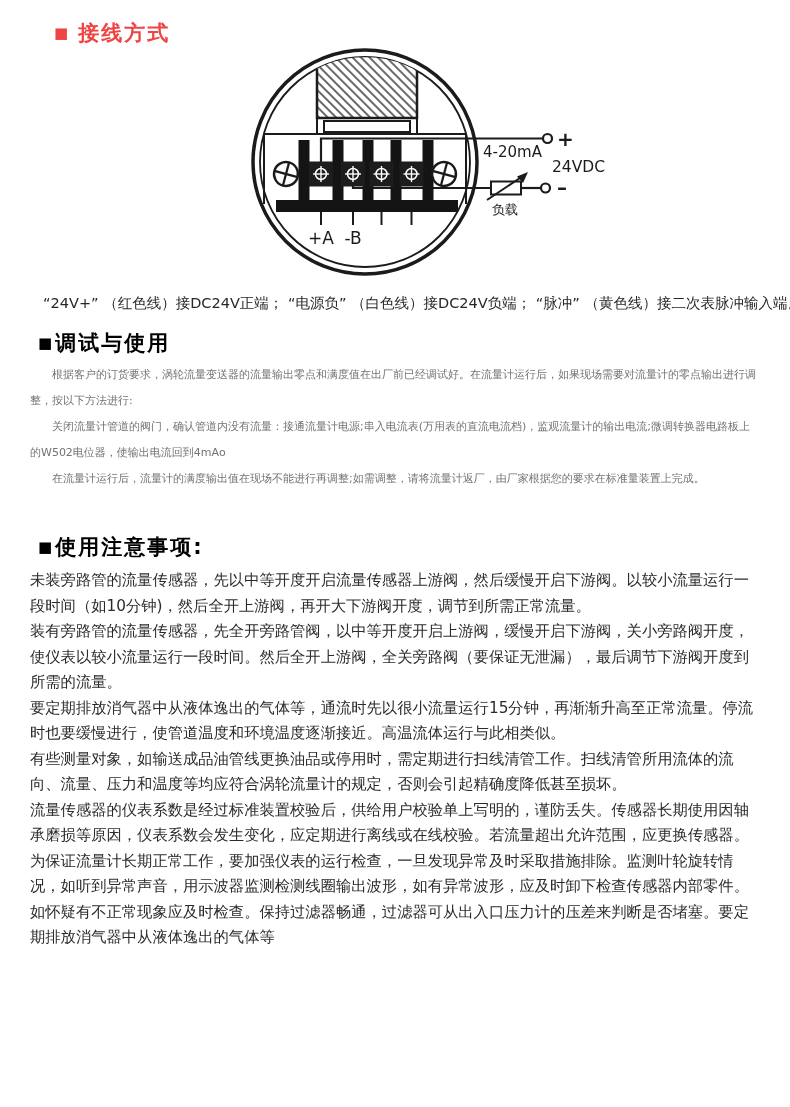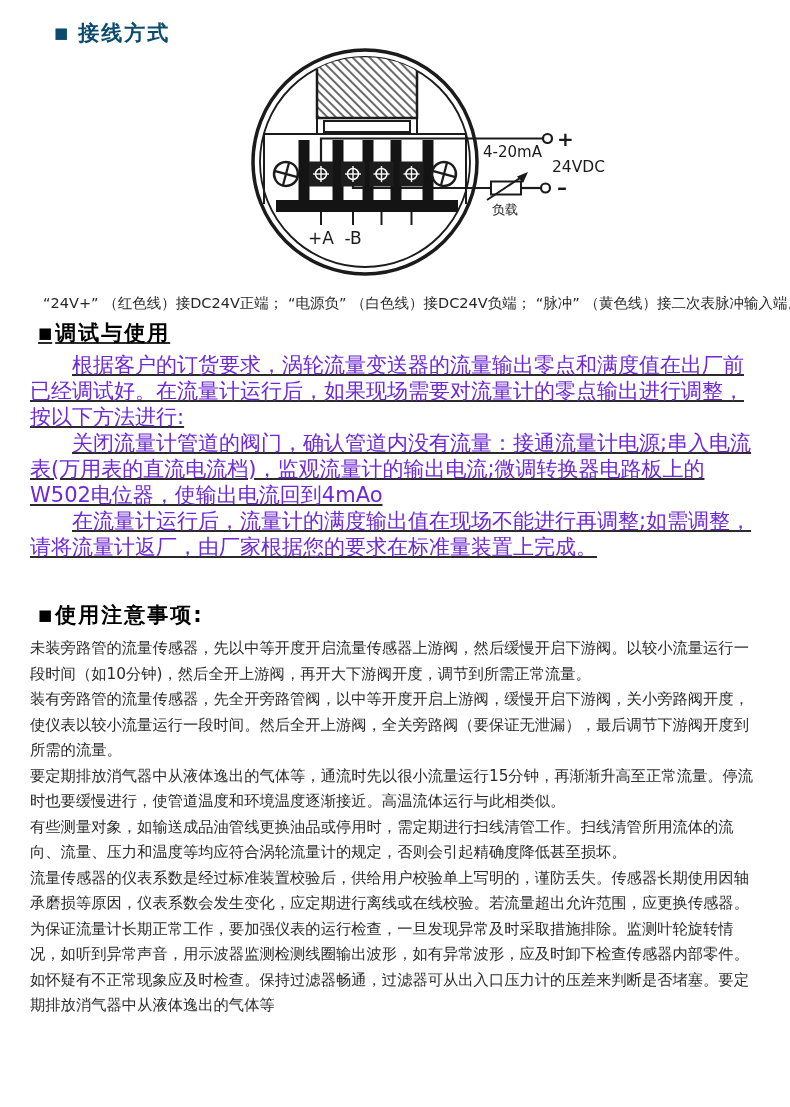--- a/index.html
+++ b/index.html
@@ -8,21 +8,21 @@
     background: #ffffff;
     font-family: "DejaVu Sans", sans-serif;
     color: #2a2a2a;
     overflow: hidden;
   }
   .page { padding: 20px 30px 0 30px; width: 730px; }
 
   .h1 {
     margin: 0 0 0 24px;
     font-size: 21px; line-height: 26px;
-    font-weight: bold; color: #0c4a6e;
+    font-weight: bold; color: #ef4444;
     letter-spacing: 2px;
   }
   .h1 .bullet { font-size: 15px; margin-right: 10px; vertical-align: 2px; letter-spacing: 0; }
 
   .h2 {
     margin: 0 0 0 8px;
     font-size: 21px; line-height: 27px;
     font-weight: bold; color: #000;
     letter-spacing: 2px;
   }
@@ -31,22 +31,22 @@
   .diagram { position: relative; height: 250px; margin-top: -12px; }
   .diagram svg { position: absolute; left: 210px; top: 0; }
   .dg-text { font-family: "DejaVu Sans", sans-serif; fill: #1b1b1b; }
 
   .wiring-note {
     margin: 8px 0 0 13px;
     font-size: 14.5px; line-height: 22px;
     white-space: nowrap; color: #262626;
   }
 
-  .sec-debug { margin-top: 6px; text-decoration: underline; }
-  .debug-paras { margin-top: 5px; font-size: 21px; line-height: 26px; color: #6d28d9; }
+  .sec-debug { margin-top: 16px; }
+  .debug-paras { margin-top: 5px; font-size: 11px; line-height: 26px; color: #737373; }
   .debug-paras p { margin: 0; text-indent: 2em; }
 
   .sec-notes { margin-top: 42px; }
   .notes { margin-top: 7px; font-size: 15.3px; line-height: 25.5px; color: #2b2b2b; }
   .notes p { margin: 0; }
 </style>
 </head>
 <body>
 
 <div class="page">

